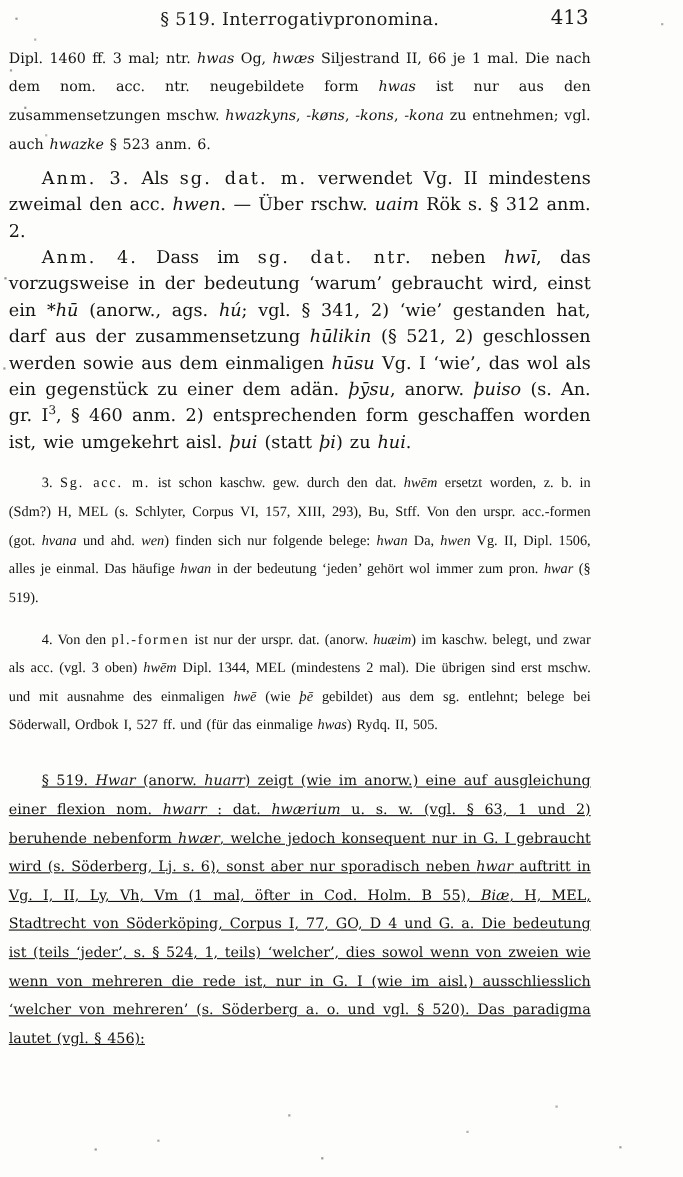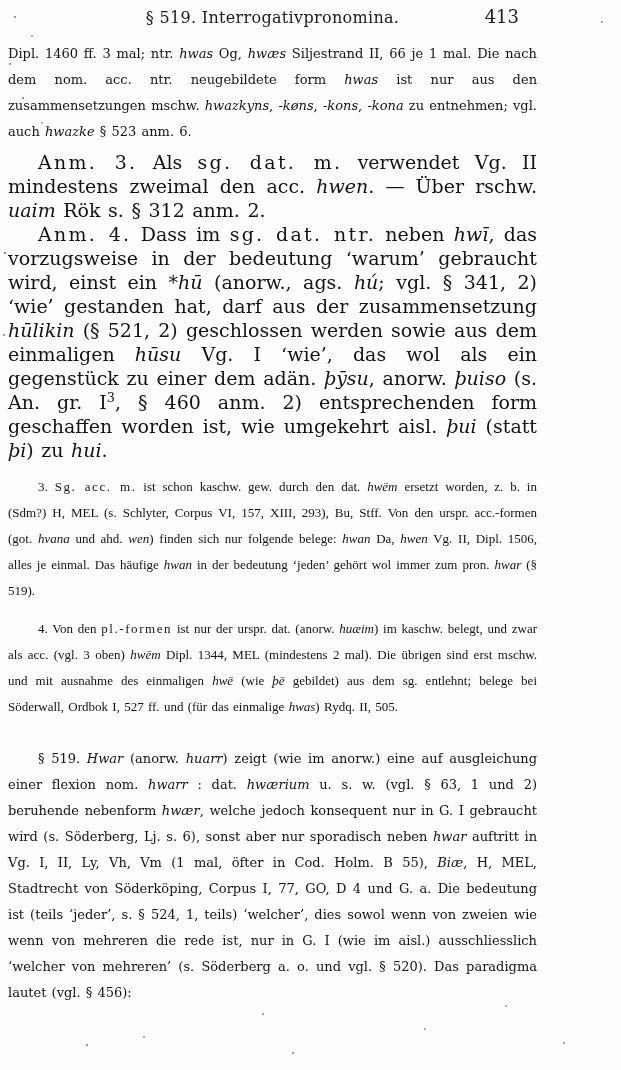--- a/index.html
+++ b/index.html
@@ -20,34 +20,34 @@
     position: relative;
     text-align: center;
     font-size: 16px;
     line-height: 20px;
     margin-bottom: 13px;
     color: #1a1a1a;
   }
   .head-title { letter-spacing: 0.02em; }
   .head-page {
     position: absolute;
-    right: 18px; top: -1px;
+    right: 2px; top: -1px;
     font-size: 18px;
   }
   .text-block p {
     margin: 0;
     text-align: justify;
     word-spacing: 0.08em;
   }
   p.body { font-size: 13px; line-height: 26px; }
-  p.anm  { font-size: 19px; line-height: 24px; }
+  p.anm  { font-size: 16px; line-height: 24px; }
   .indent { text-indent: 30px; }
   .gap-sm { margin-top: 5px !important; }
   .gap-md { margin-top: 12px !important; font-family: Liberation Serif, serif; }
-  .gap-lg { margin-top: 26px !important; }
+  .gap-lg { margin-top: 26px !important; text-decoration: underline; }
   .it { font-style: italic; }
   .sp { letter-spacing: 0.12em; }
   .sup { vertical-align: super; font-size: 68%; line-height: 0; }
   .speckles {
     position: absolute; left: 0; top: 0;
     width: 2px; height: 2px; background: transparent;
     pointer-events: none;
     box-shadow:
       14px 16px 0 0 #9a9a9a,
       31px 35px 0 0 #b2b2b2,

